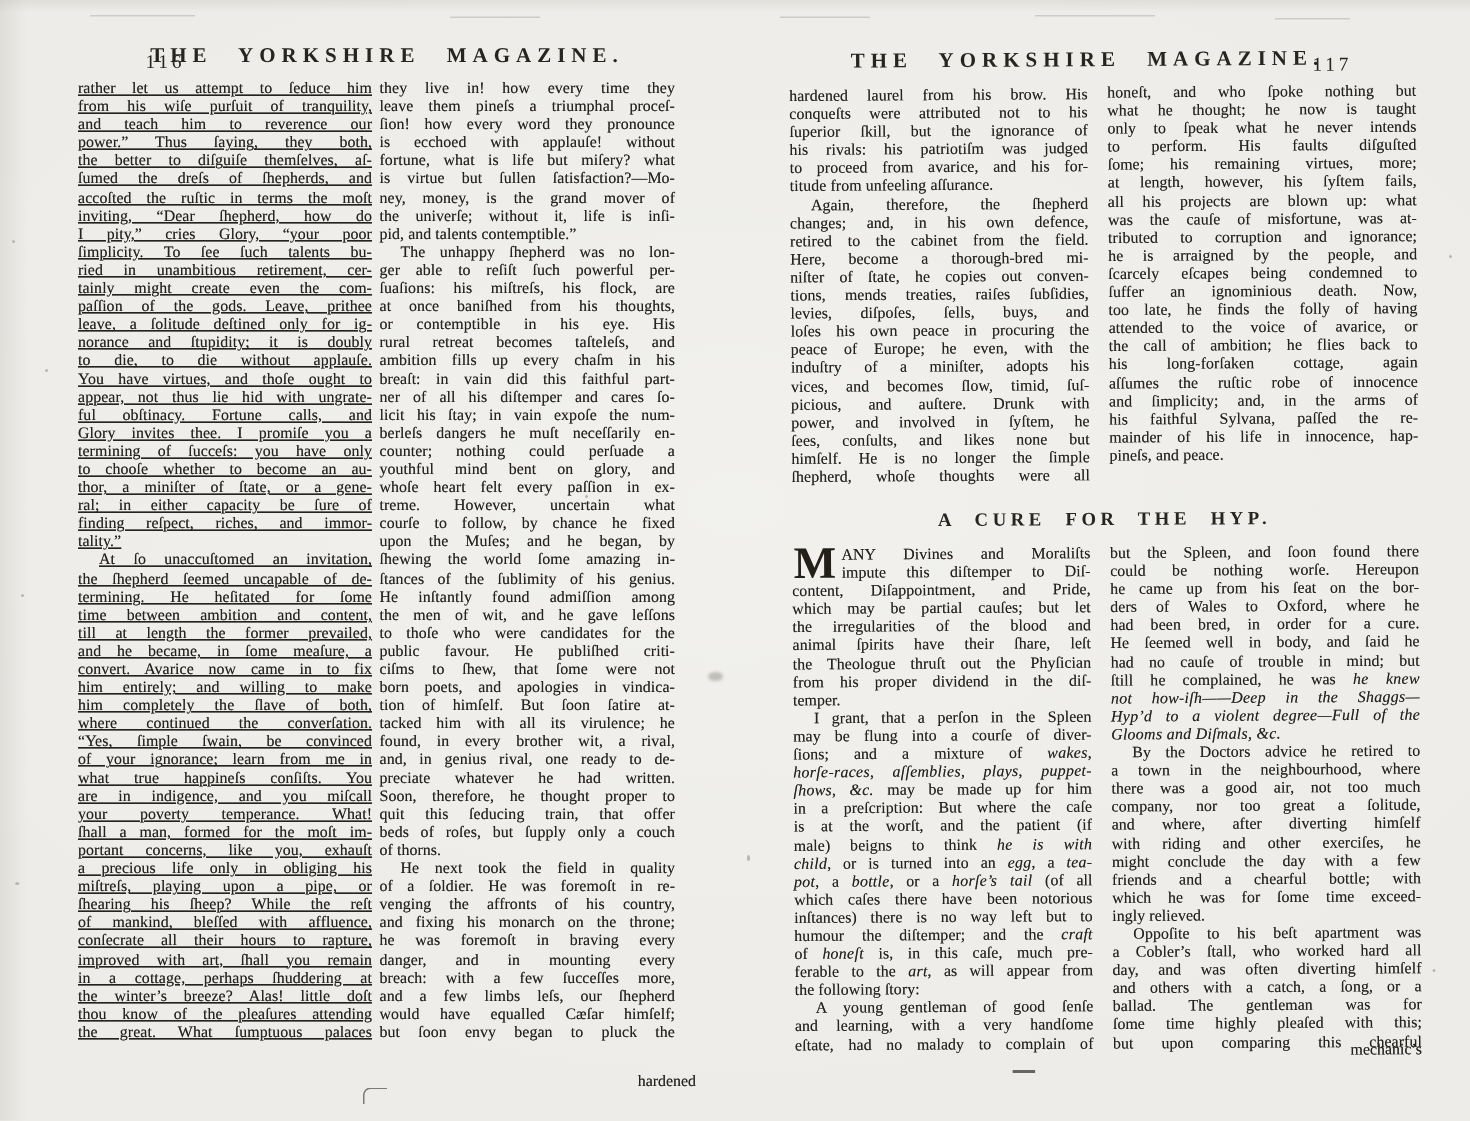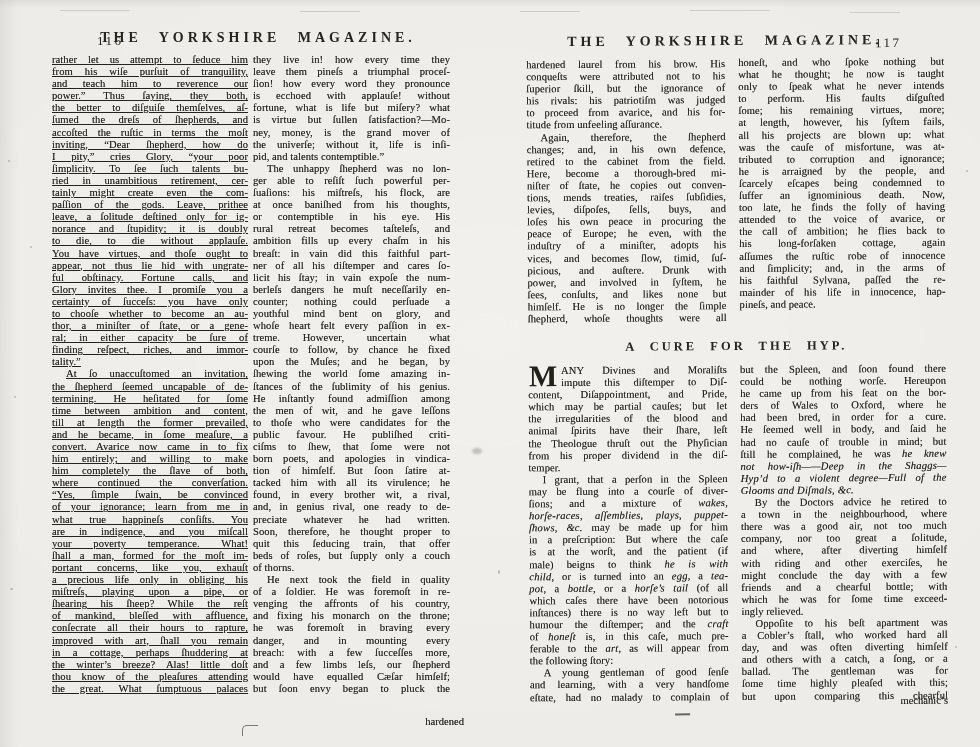--- a/index.html
+++ b/index.html
@@ -77,21 +77,21 @@
       <div class="line">ried in unambitious retirement, cer-</div>
       <div class="line">tainly might create even the com-</div>
       <div class="line">paſſion of the gods. Leave, prithee</div>
       <div class="line">leave, a ſolitude deſtined only for ig-</div>
       <div class="line">norance and ſtupidity; it is doubly</div>
       <div class="line">to die, to die without applauſe.</div>
       <div class="line">You have virtues, and thoſe ought to</div>
       <div class="line">appear, not thus lie hid with ungrate-</div>
       <div class="line">ful obſtinacy. Fortune calls, and</div>
       <div class="line">Glory invites thee. I promiſe you a</div>
-      <div class="line">certainty of ſucceſs: you have only</div>
+      <div class="line">termining of ſucceſs: you have only</div>
       <div class="line">to chooſe whether to become an au-</div>
       <div class="line">thor, a miniſter of ſtate, or a gene-</div>
       <div class="line">ral; in either capacity be ſure of</div>
       <div class="line">finding reſpect, riches, and immor-</div>
       <div class="line pend">tality.”</div>
       <div class="line indent">At ſo unaccuſtomed an invitation,</div>
       <div class="line">the ſhepherd ſeemed uncapable of de-</div>
       <div class="line">termining. He heſitated for ſome</div>
       <div class="line">time between ambition and content,</div>
       <div class="line">till at length the former prevailed,</div>

